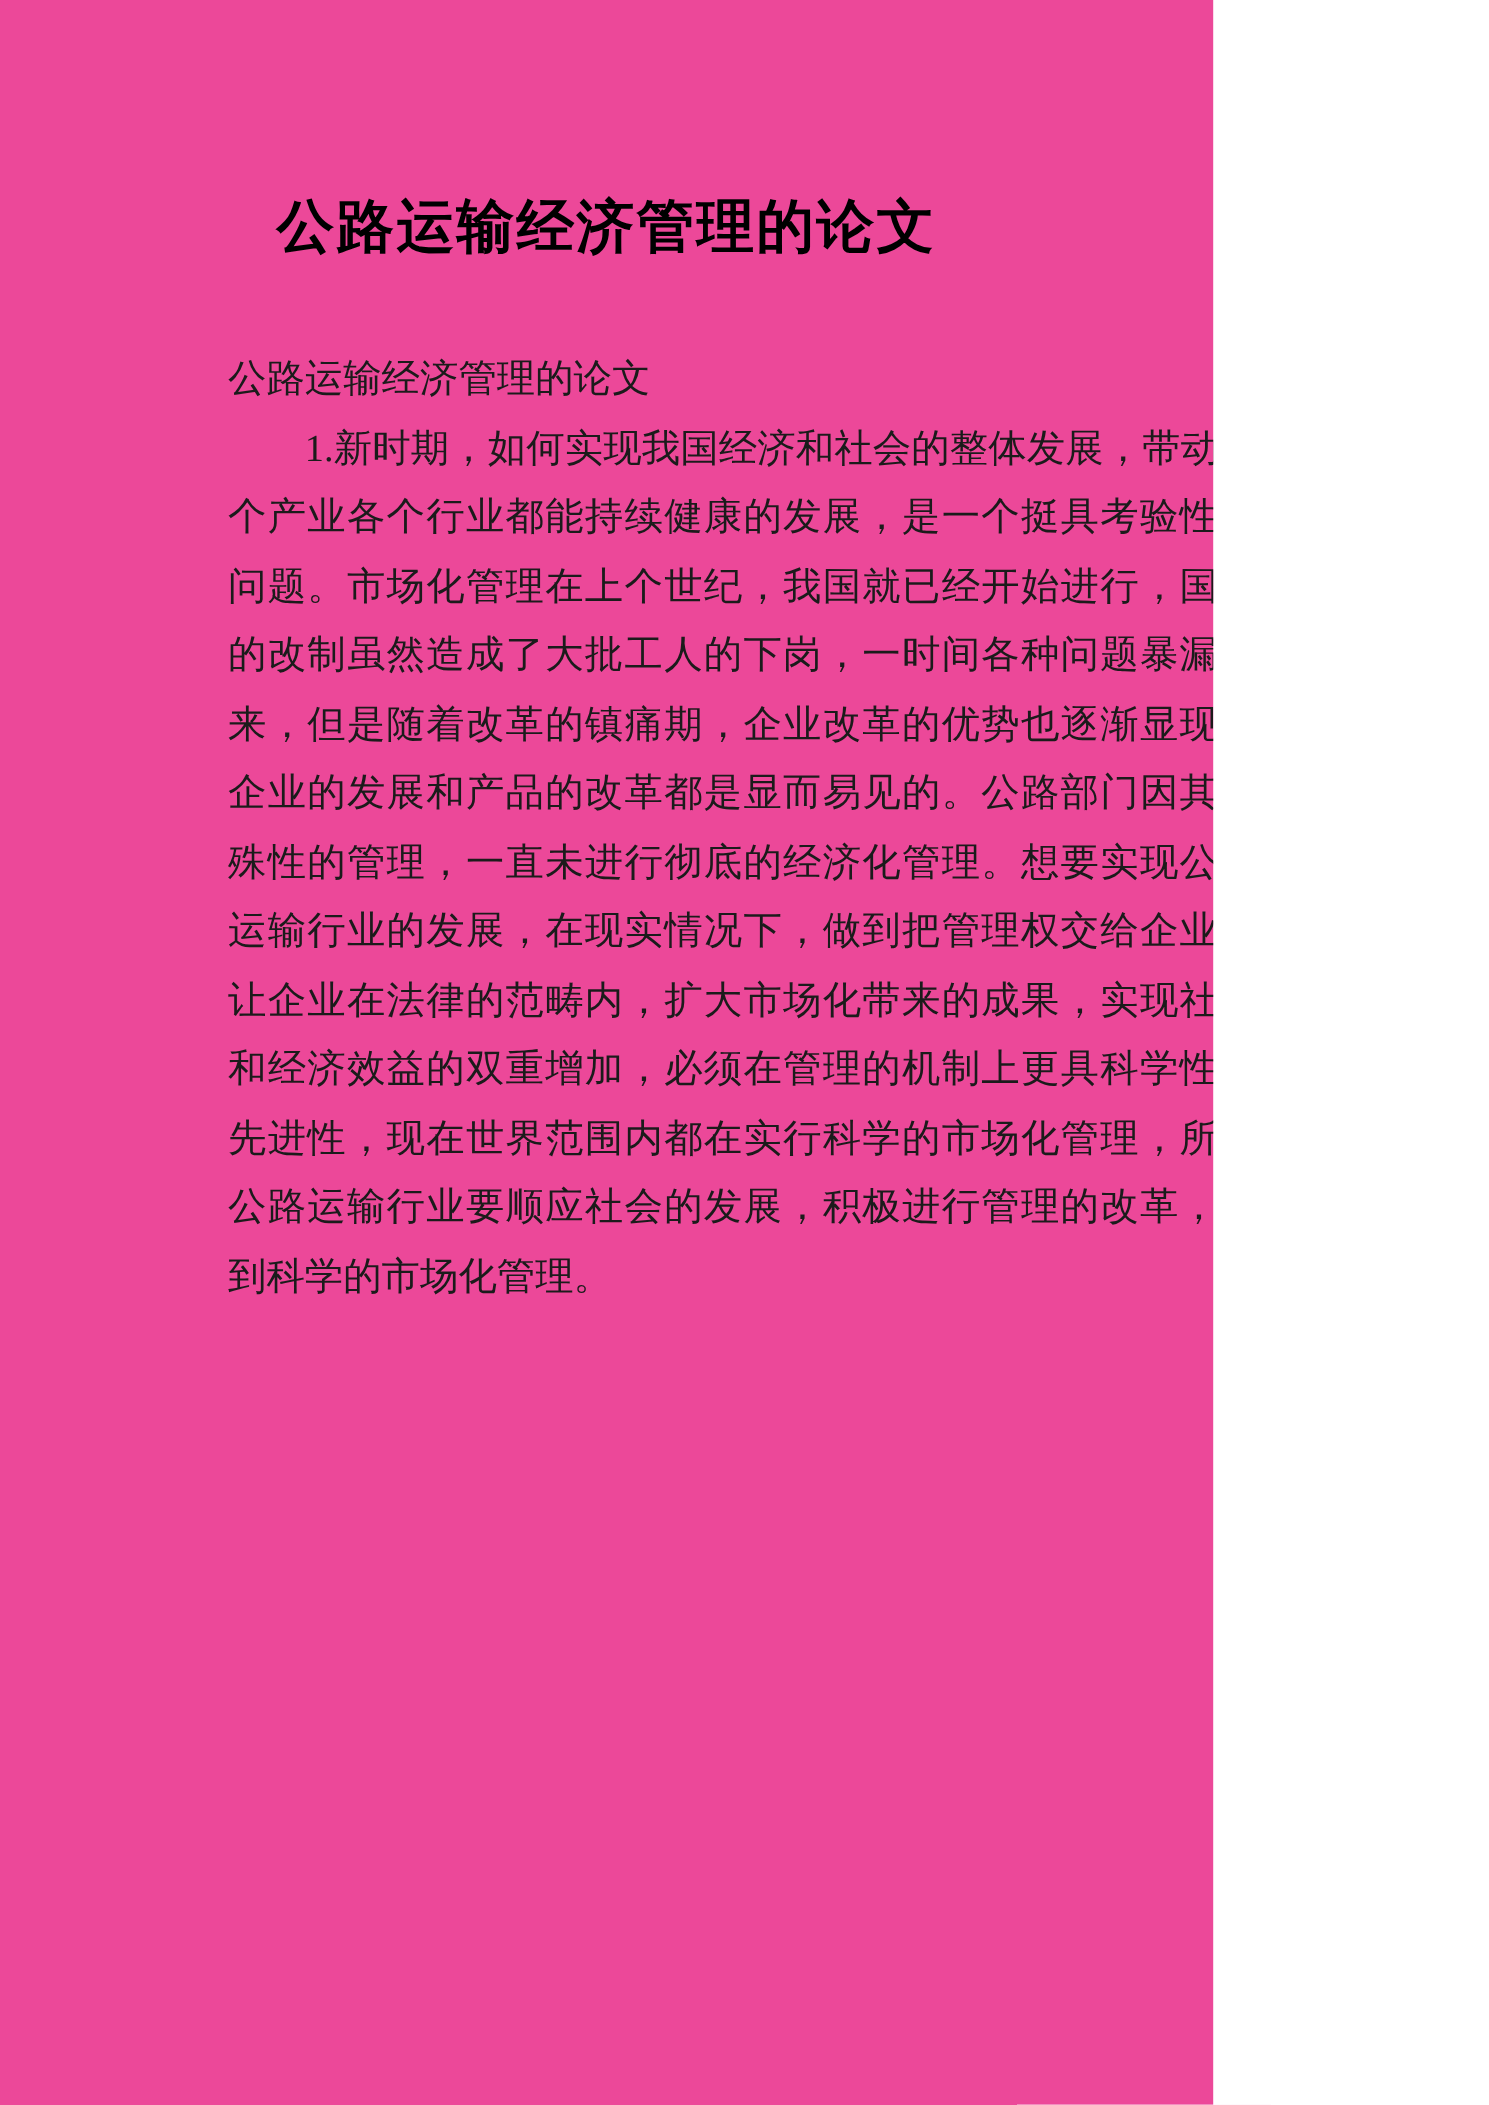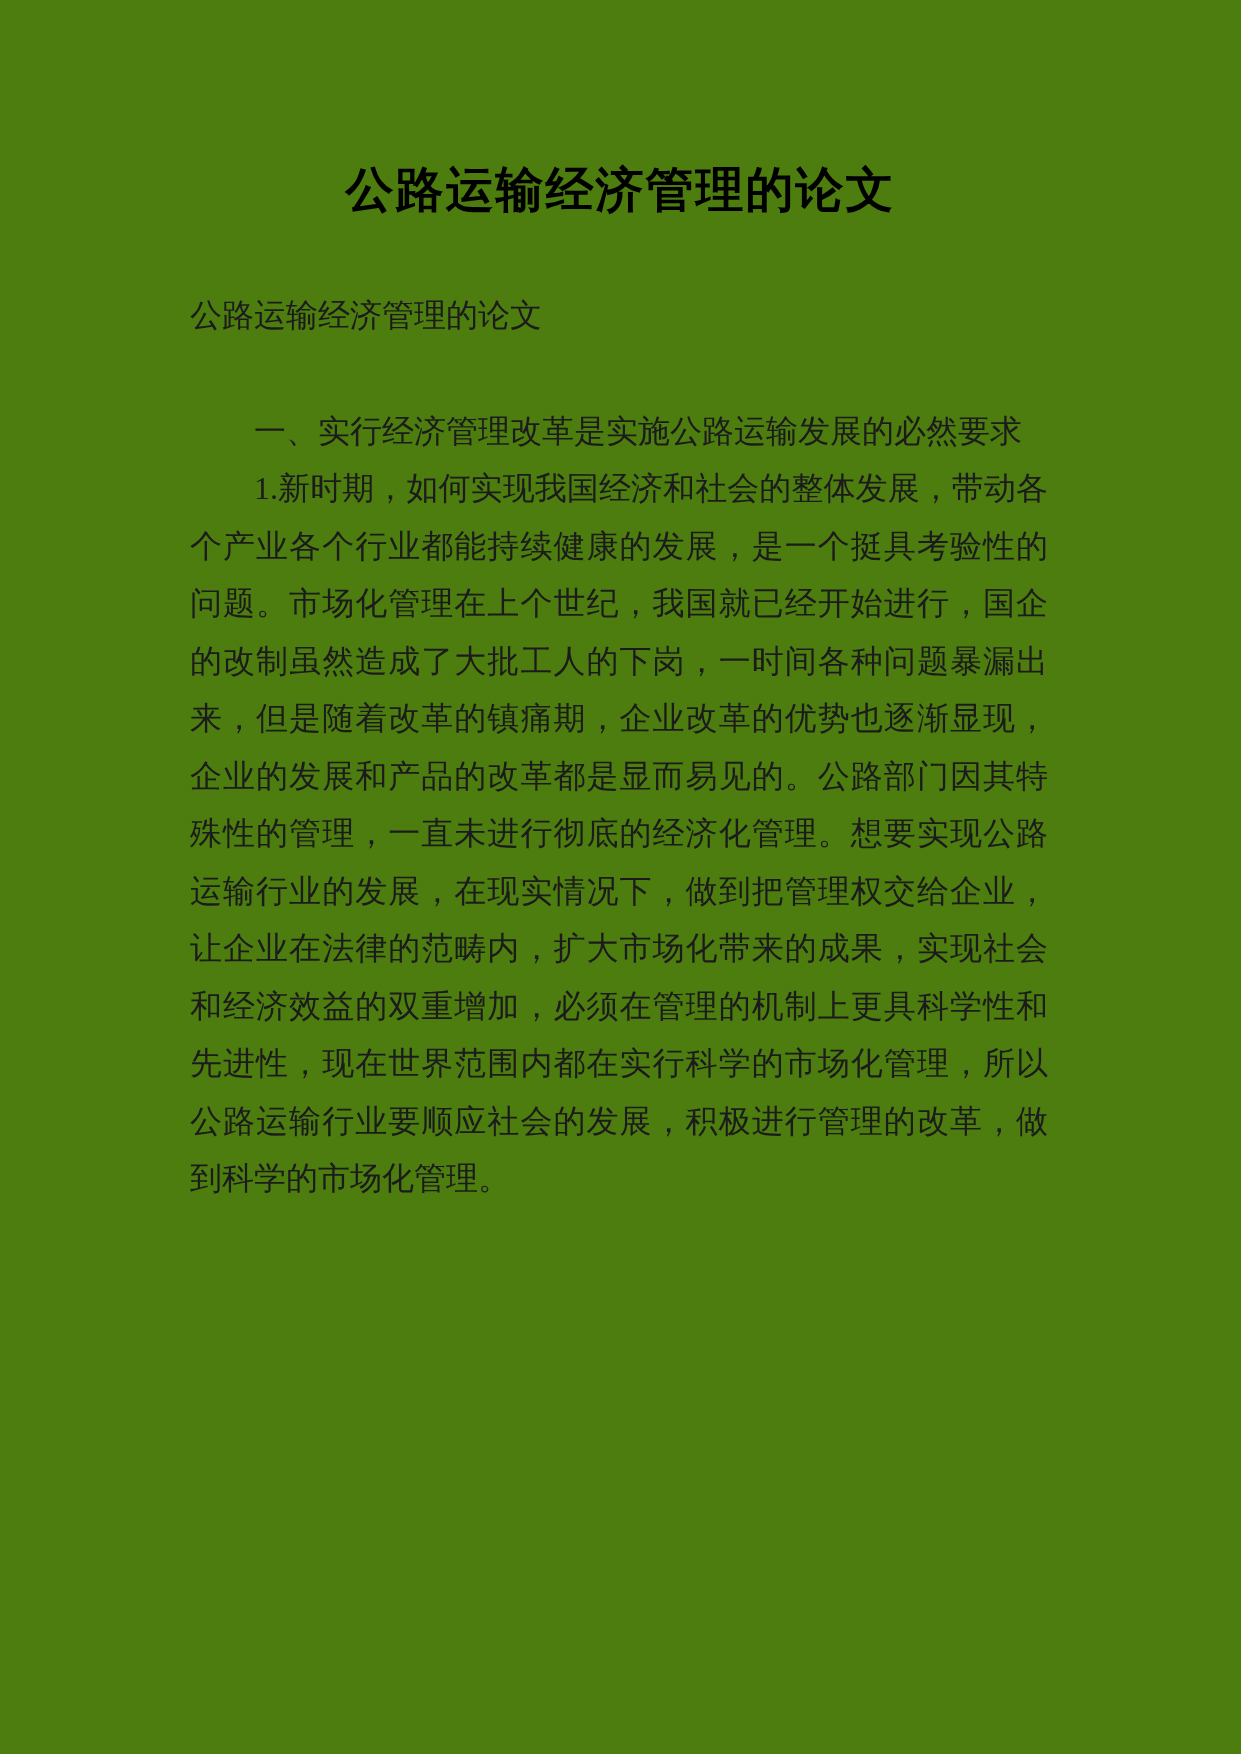--- a/index.html
+++ b/index.html
@@ -2,23 +2,23 @@
 <html><head>
 <meta charset="utf-8">
 <style>
   html, body {
     margin: 0;
     padding: 0;
     background: #ffffff;
   }
   .page {
     position: relative;
-    width: 1241px;
+    width: 1011px;
     height: 1754px;
-    background: #4d7c0f;
+    background: #ec4899;
     overflow: hidden;
     color: #1b1b1b;
   }
   .doc-title {
     margin: 0;
     padding-top: 152px;
     line-height: 76px;
     font-size: 48px;
     font-weight: 700;
     text-align: center;
@@ -53,18 +53,17 @@
 </style>
 </head>
 <body>
 
 <div class="page">
   <h1 class="doc-title">公路运输经济管理的论文</h1>
 
   <div class="content">
     <p class="subtitle">公路运输经济管理的论文</p>
 
-    <p class="heading">一、实行经济管理改革是实施公路运输发展的必然要求</p>
 
     <p class="para">1.新时期，如何实现我国经济和社会的整体发展，带动各个产业各个行业都能持续健康的发展，是一个挺具考验性的问题。市场化管理在上个世纪，我国就已经开始进行，国企的改制虽然造成了大批工人的下岗，一时间各种问题暴漏出来，但是随着改革的镇痛期，企业改革的优势也逐渐显现，企业的发展和产品的改革都是显而易见的。公路部门因其特殊性的管理，一直未进行彻底的经济化管理。想要实现公路运输行业的发展，在现实情况下，做到把管理权交给企业，让企业在法律的范畴内，扩大市场化带来的成果，实现社会和经济效益的双重增加，必须在管理的机制上更具科学性和先进性，现在世界范围内都在实行科学的市场化管理，所以公路运输行业要顺应社会的发展，积极进行管理的改革，做到科学的市场化管理。</p>
 
   </div>
 </div>
 
 </body></html>

